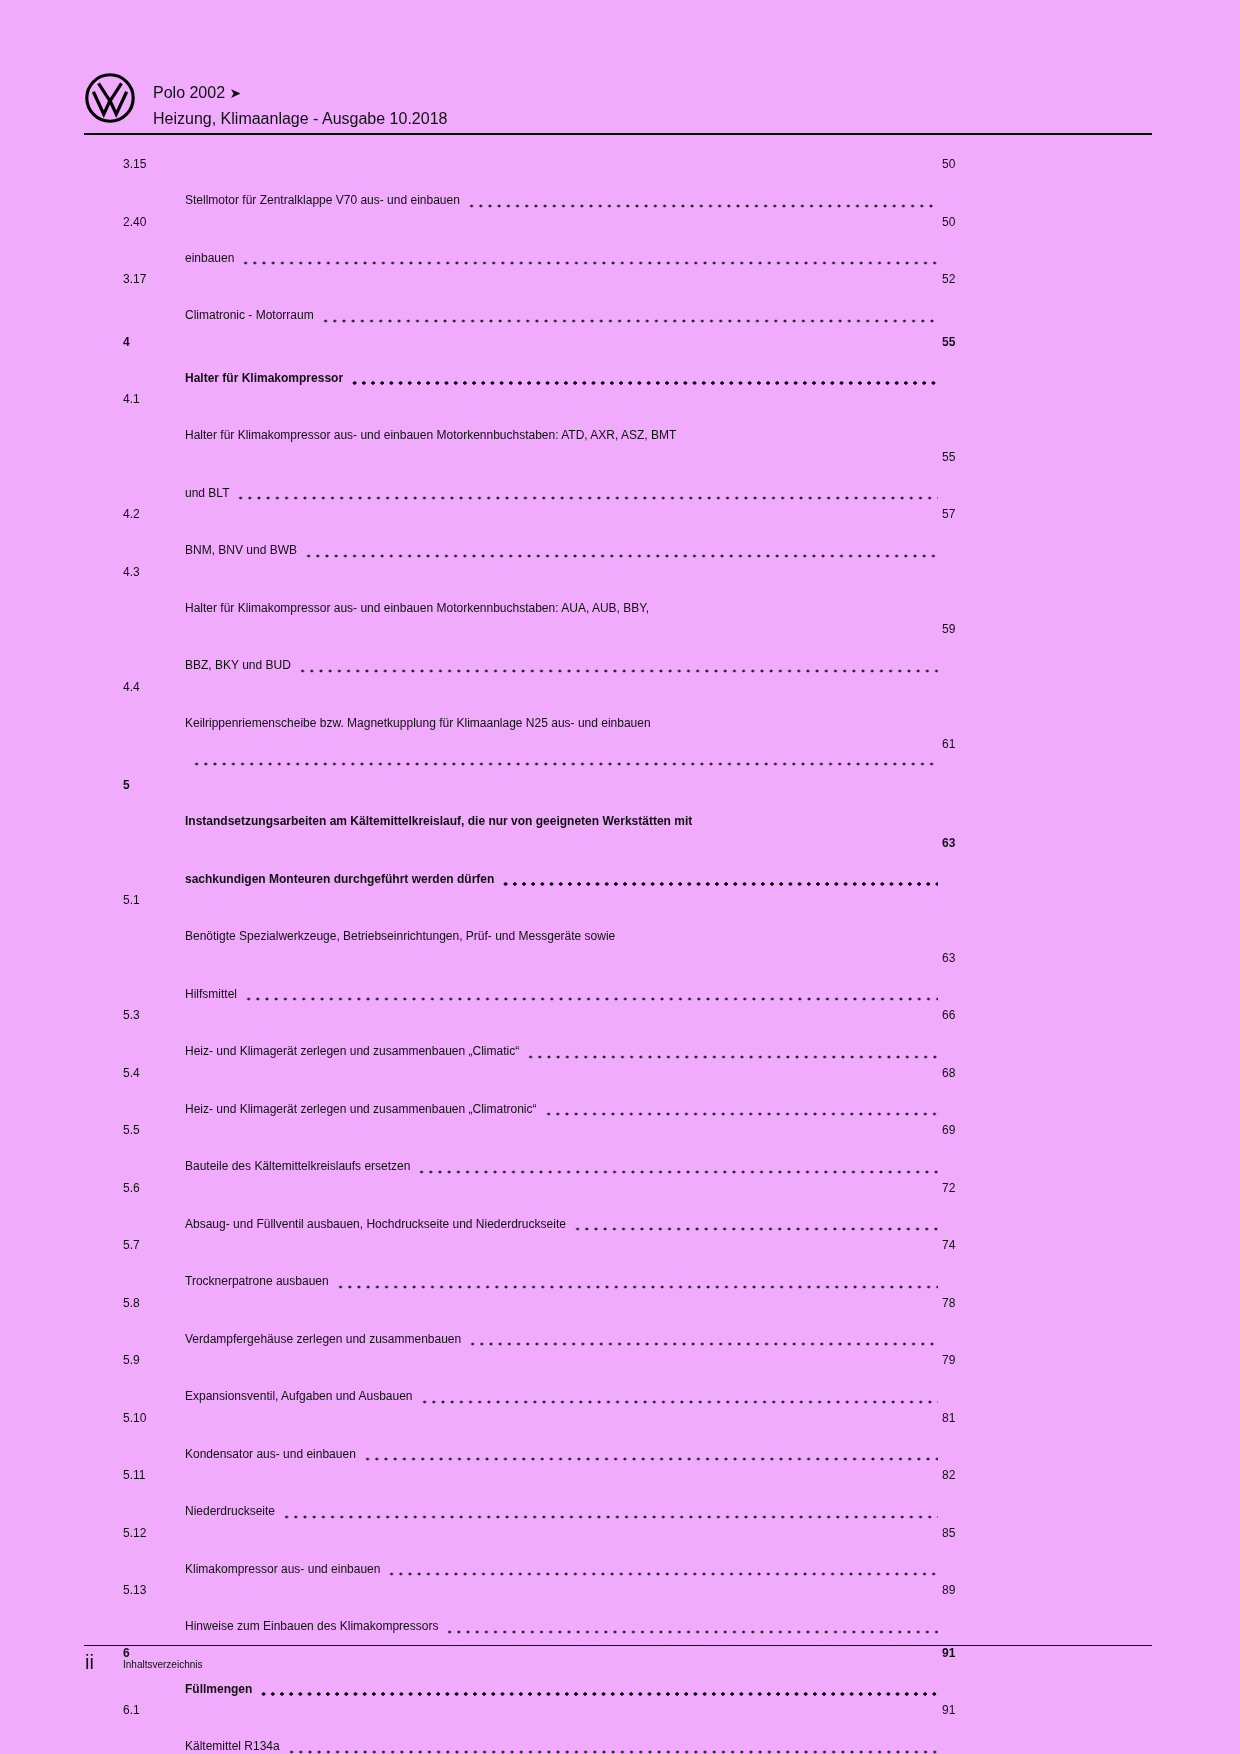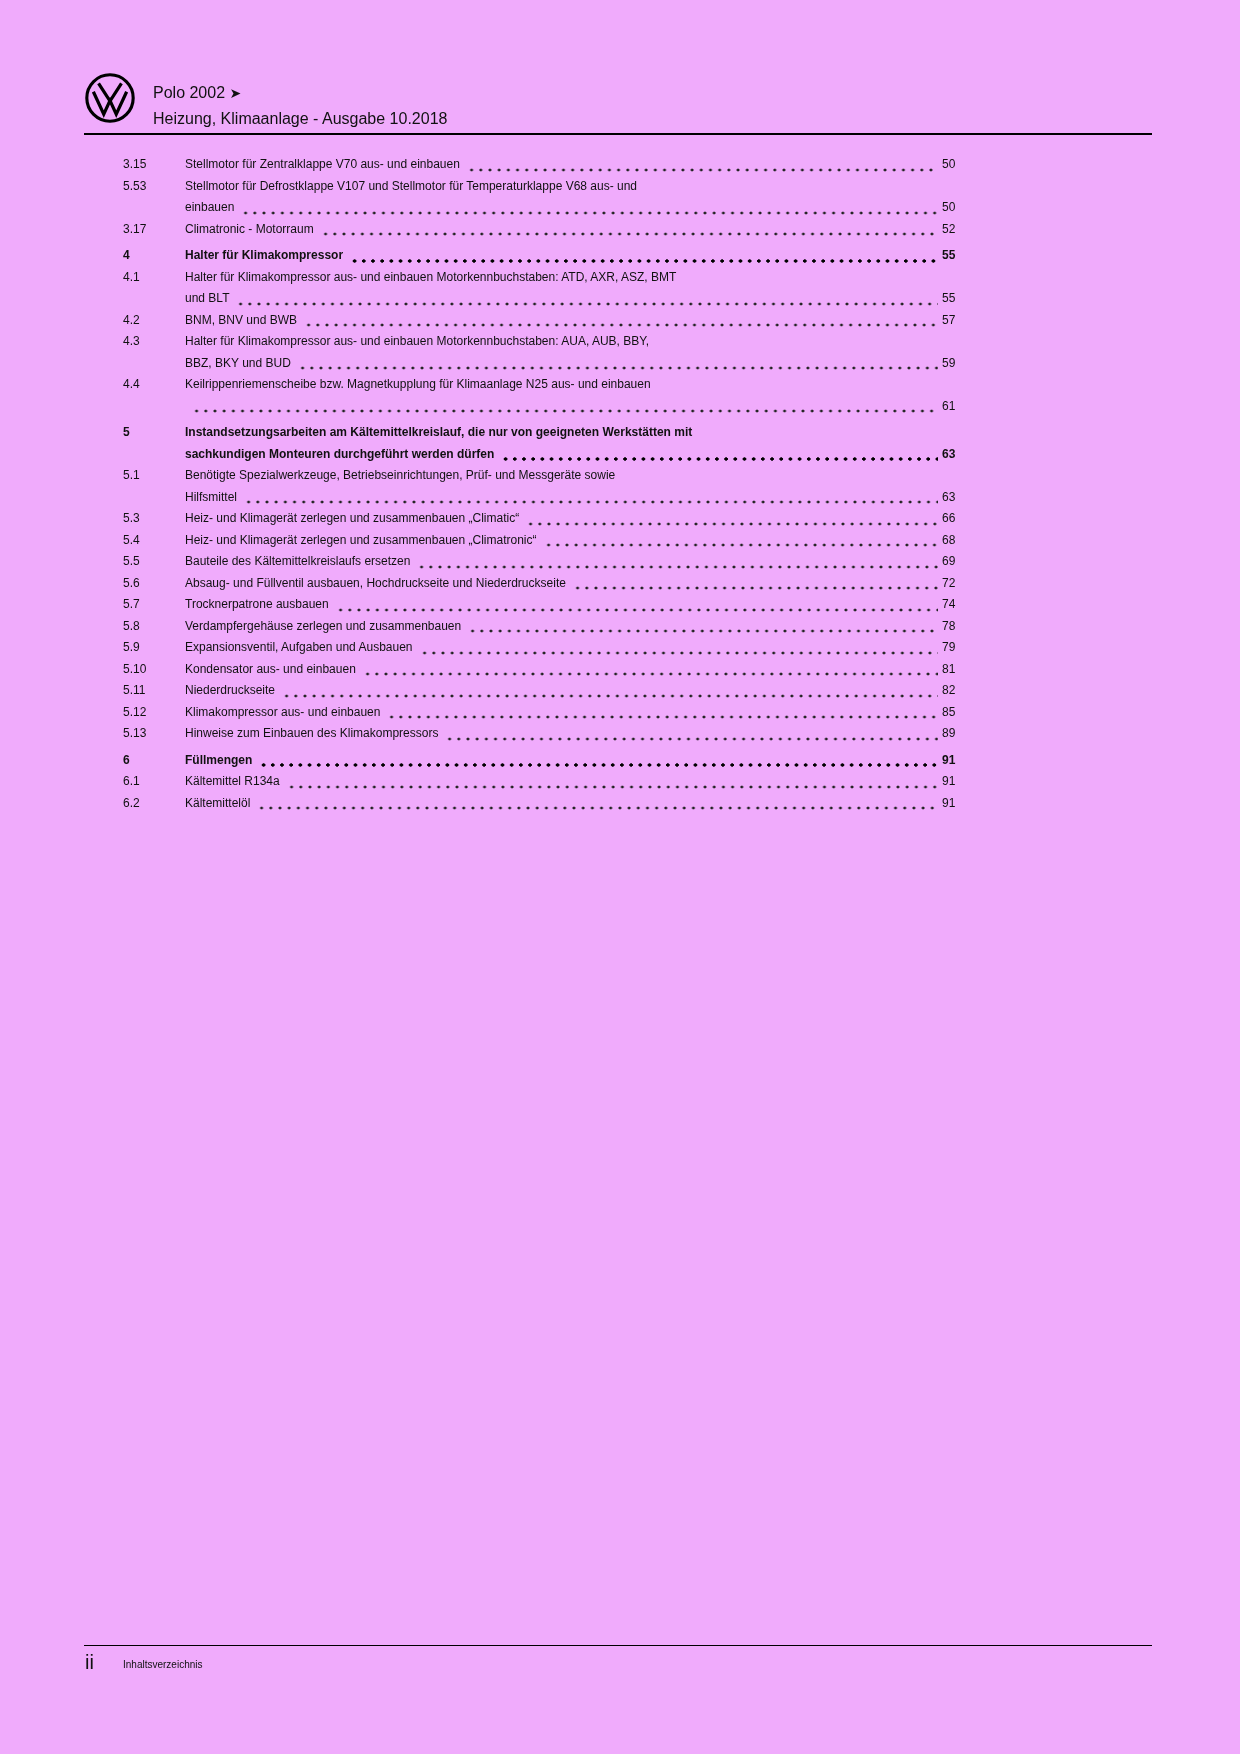--- a/index.html
+++ b/index.html
@@ -69,20 +69,21 @@
   .toc-body {
     flex: 1 1 auto;
     min-width: 0;
   }
   .toc-line {
     display: flex;
   }
   .toc-text {
     flex: 0 0 auto;
     white-space: nowrap;
+    margin-top: 36px;
   }
   .dots {
     flex: 1 1 auto;
     min-width: 12px;
     margin-left: 7px;
     margin-right: 4px;
     background-image: radial-gradient(circle, #222222 1.2px, rgba(0,0,0,0) 1.7px);
     background-size: 9.2px 6px;
     background-repeat: repeat-x;
     background-position: left calc(100% - 3px);
@@ -146,25 +147,22 @@
       <span class="toc-num">3.15</span>
       <div class="toc-body">
           <div class="toc-line">
             <span class="toc-text">Stellmotor für Zentralklappe V70 aus- und einbauen</span>
             <span class="dots"></span>
             <span class="pagenum">50</span>
           </div>
         </div>
     </div>
       <div class="toc-entry">
-      <span class="toc-num">5.53</span>
-      <div class="toc-body">
-          <div class="toc-line">
-            <span class="toc-text">Stellmotor für Defrostklappe V107 und Stellmotor für Temperaturklappe V68 aus- und</span>
-          </div>
+      <span class="toc-num">2.40</span>
+      <div class="toc-body">
           <div class="toc-line">
             <span class="toc-text">einbauen</span>
             <span class="dots"></span>
             <span class="pagenum">50</span>
           </div>
         </div>
     </div>
       <div class="toc-entry">
       <span class="toc-num">3.17</span>
       <div class="toc-body">

